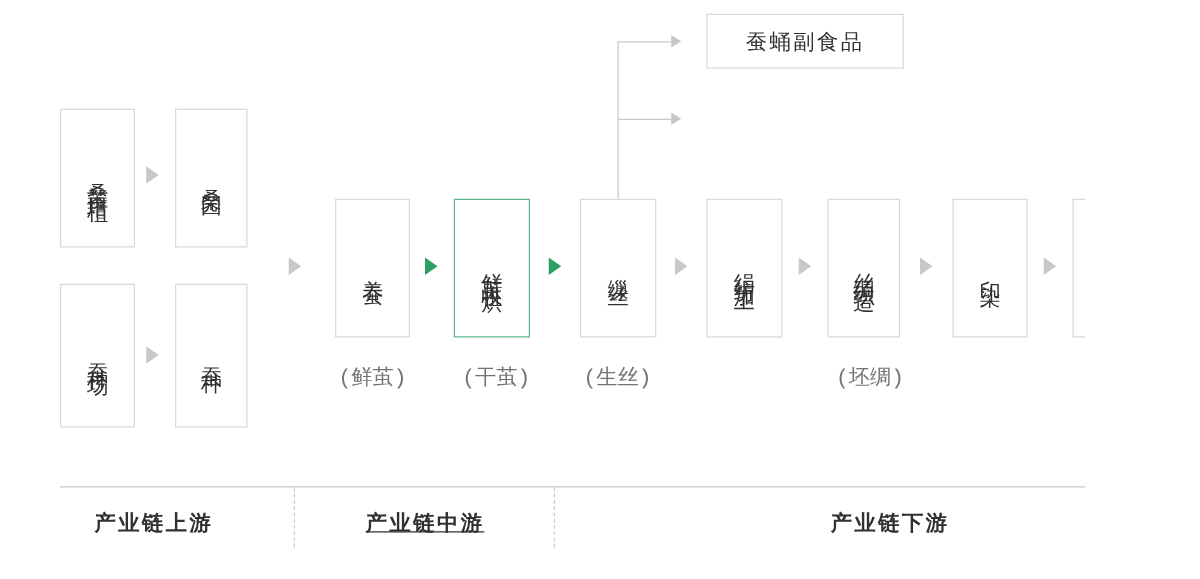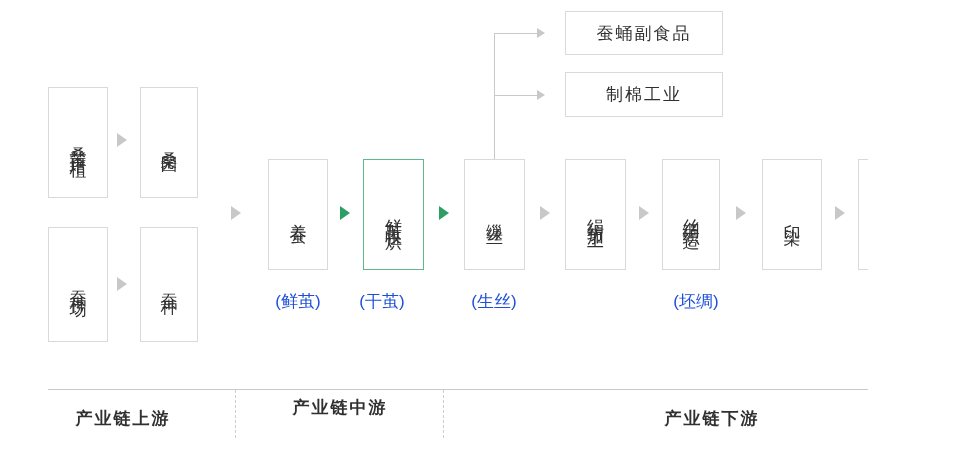--- a/index.html
+++ b/index.html
@@ -57,21 +57,22 @@
     position: absolute;
     width: 0;
     border-left: 1px dashed #cccccc;
   }
   .note {
     position: absolute;
     width: 84px;
     text-align: center;
     font-size: 17px;
     font-weight: 500;
-    color: #1d4ed8;
+    color: #737373;
+    font-family: Liberation Mono, monospace;
   }
   .stage-label {
     position: absolute;
     width: 176px;
     text-align: center;
     font-size: 17px;
     font-weight: 600;
     letter-spacing: 2px;
     color: #303030;
   }
@@ -135,31 +136,28 @@
 
   <div class="line" style="left:494px; top:33px; width:1px; height:126px;"></div>
   <div class="line" style="left:494px; top:33px; width:43px; height:1px;"></div>
   <div class="tri small" style="left:537px; top:28px;"></div>
   <div class="line" style="left:494px; top:95px; width:43px; height:1px;"></div>
   <div class="tri small" style="left:537px; top:90px;"></div>
 
   <div class="box" style="left:565px; top:11px; width:158px; height:44px;">
     <span class="htext">蚕蛹副食品</span>
   </div>
-  <div class="box" style="left:565px; top:72px; width:158px; height:45px;">
-    <span class="htext">制棉工业</span>
-  </div>
 
   <div class="note" style="left:256px; top:290px;">(鲜茧)</div>
-  <div class="note" style="left:340px; top:290px;">(干茧)</div>
+  <div class="note" style="left:355px; top:290px;">(干茧)</div>
   <div class="note" style="left:654px; top:290px;">(坯绸)</div>
   <div class="note" style="left:452px; top:290px;">(生丝)</div>
 
   <div class="line" style="left:48px; top:389px; width:862px; height:1px;"></div>
   <div class="tri small" style="left:910px; top:384px;"></div>
   <div class="dashed-divider" style="left:235px; top:390px; height:48px;"></div>
   <div class="dashed-divider" style="left:443px; top:390px; height:48px;"></div>
 
   <div class="stage-label" style="left:35px; top:407px;">产业链上游</div>
-  <div class="stage-label" style="left:252px; top:396px;">产业链中游</div>
+  <div class="stage-label" style="left:252px; top:407px;text-decoration:underline;">产业链中游</div>
   <div class="stage-label" style="left:624px; top:407px;">产业链下游</div>
 
 </div>
 
 </body></html>

